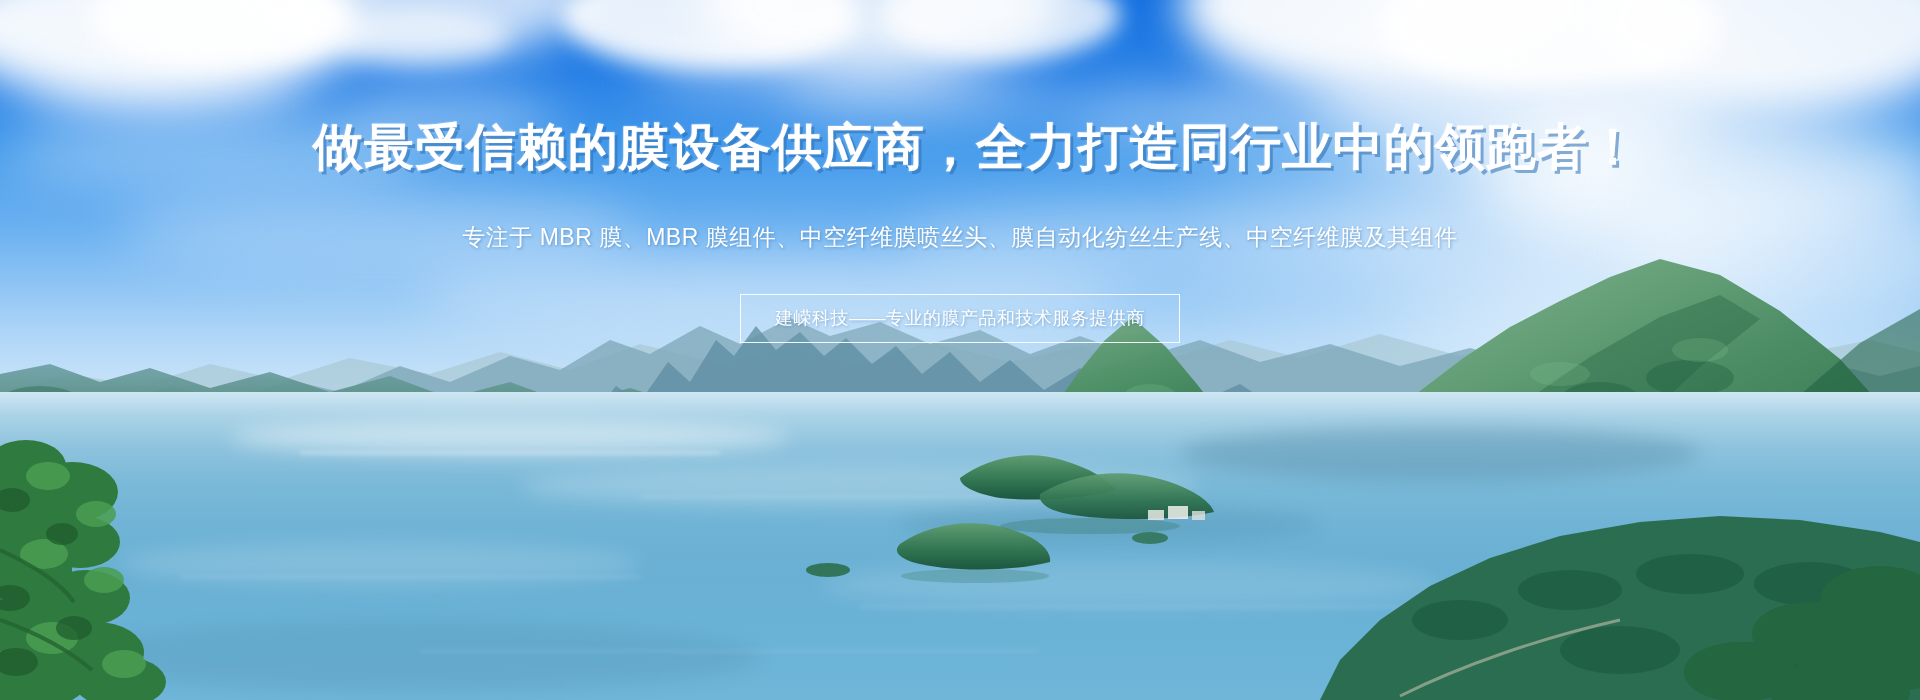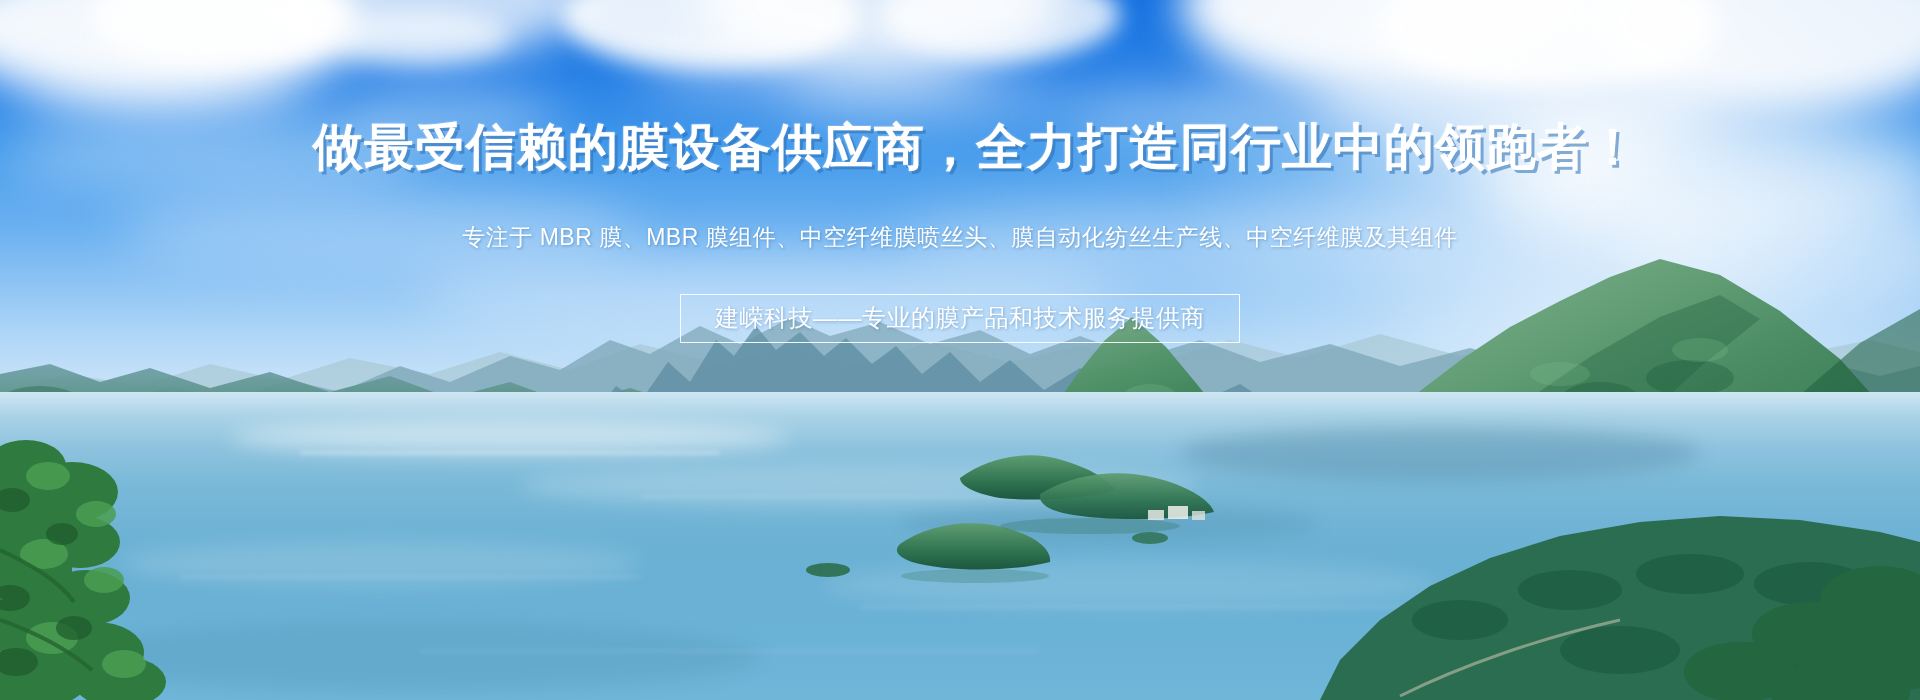--- a/index.html
+++ b/index.html
@@ -46,21 +46,21 @@
     position:absolute;left:0;top:220px;width:1920px;
     font-size:23px;line-height:34px;color:#ffffff;font-weight:normal;
     letter-spacing:.5px;
     text-shadow:1px 1px 3px rgba(35,95,155,.45);
     white-space:nowrap;
   }
   .tagwrap{position:absolute;left:0;top:294px;width:1920px;display:flex;justify-content:center;}
   .tagbox{
     border:1px solid rgba(255,255,255,.92);
     padding:10px 34px 11px 34px;
-    font-size:24px;line-height:26px;color:#ffffff;letter-spacing:.5px;
+    font-size:18px;line-height:26px;color:#ffffff;letter-spacing:.5px;
     text-shadow:1px 1px 3px rgba(35,95,155,.4);
     white-space:nowrap;background:rgba(255,255,255,.04);
   }
 </style>
 </head>
 <body>
 
 <div class="stage">
 
   <div class="sky">

